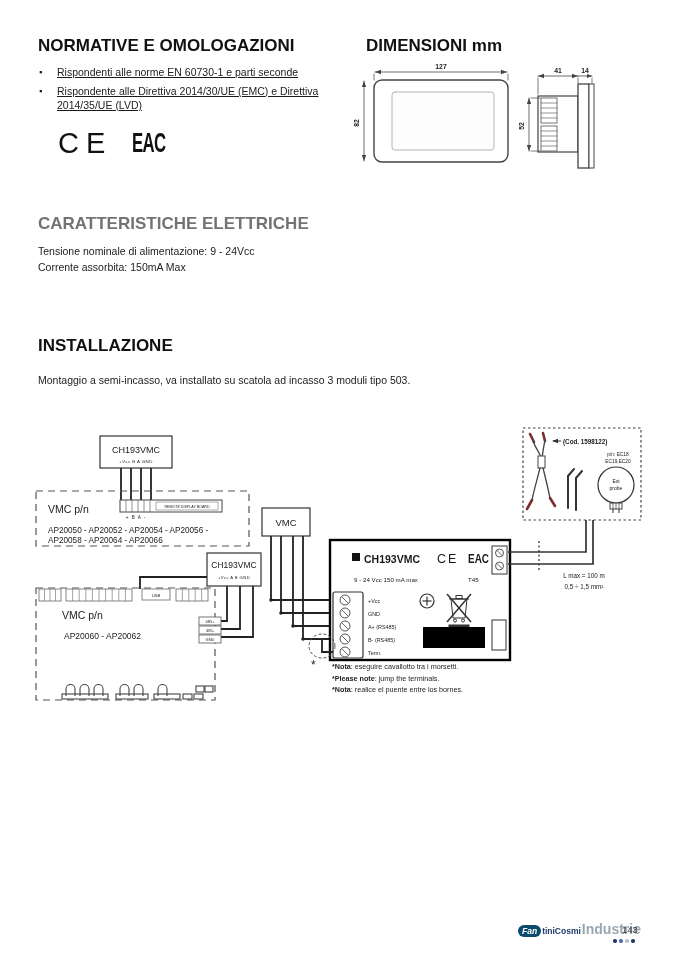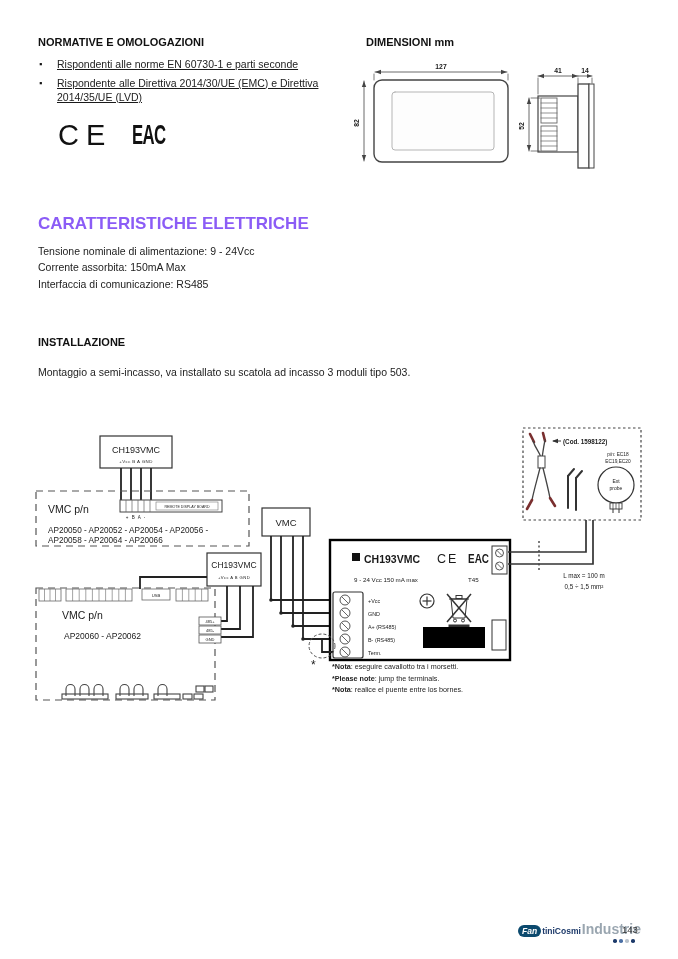--- a/index.html
+++ b/index.html
@@ -1,20 +1,20 @@
 <!DOCTYPE html>
 <html><head>
 <meta charset="utf-8">
 <style>
   html,body{margin:0;padding:0;background:#fff;}
   .page{position:relative;width:678px;height:959px;background:#fff;overflow:hidden;
         font-family:"Liberation Sans",sans-serif;color:#1a1a1a;}
   .abs{position:absolute;}
-  .h-main{font-size:11px;font-weight:700;color:#111;}
-  .h-big{font-size:17px;font-weight:700;color:#8b5cf6;}
+  .h-main{font-size:17px;font-weight:700;color:#111;}
+  .h-big{font-size:17px;font-weight:700;color:#737373;}
   .body-text{font-size:10.5px;line-height:16.4px;color:#222;}
   .bullets{margin-top:9px;width:292px;text-decoration:underline;}
   .bullet{position:relative;padding-left:19px;font-size:10.5px;line-height:14.5px;margin-bottom:4px;color:#222;}
   .bullet::before{content:"▪";position:absolute;left:1px;top:0;font-size:9px;color:#111;}
   .marks-row{display:flex;align-items:center;gap:20px;margin:14px 0 0 20px;}
   .ce-mark{font-size:29px;font-weight:500;letter-spacing:7px;color:#111;}
   .eac-mark{display:inline-block;font-size:27px;font-weight:800;letter-spacing:-1px;
             transform:scaleX(0.62);transform-origin:left center;color:#111;}
   .device-notes{width:210px;font-size:7.2px;line-height:11.6px;color:#222;}
   .device-notes b{font-weight:700;margin-top:48px;}
@@ -301,21 +301,20 @@
       <span class="eac-mark">EAC</span>
     </div>
   </div>
 
   <div class="abs h-main" style="left:366px;top:36px;">DIMENSIONI mm</div>
 
   <div class="abs" style="left:38px;top:214px;width:360px;">
     <div class="h-big" style="margin-bottom:9px;">CARATTERISTICHE ELETTRICHE</div>
     <div class="body-text">Tensione nominale di alimentazione: 9 - 24Vcc</div>
     <div class="body-text">Corrente assorbita: 150mA Max</div>
-    <div class="body-text">Interfaccia di comunicazione: RS485</div>
   </div>
 
   <div class="abs" style="left:38px;top:336px;width:520px;">
     <div class="h-main" style="margin-bottom:16px;">INSTALLAZIONE</div>
     <div class="body-text">Montaggio a semi-incasso, va installato su scatola ad incasso 3 moduli tipo 503.</div>
   </div>
 
   <div class="abs device-notes" style="left:332px;top:661px;">
     <div><b>*Nota</b><span>: eseguire cavallotto tra i morsetti.</span></div>
     <div><b>*Please note</b><span>: jump the terminals.</span></div>

